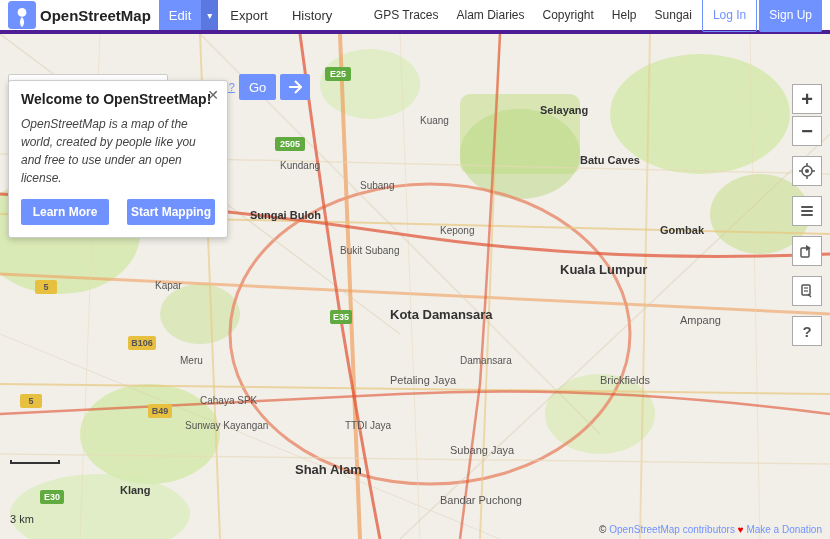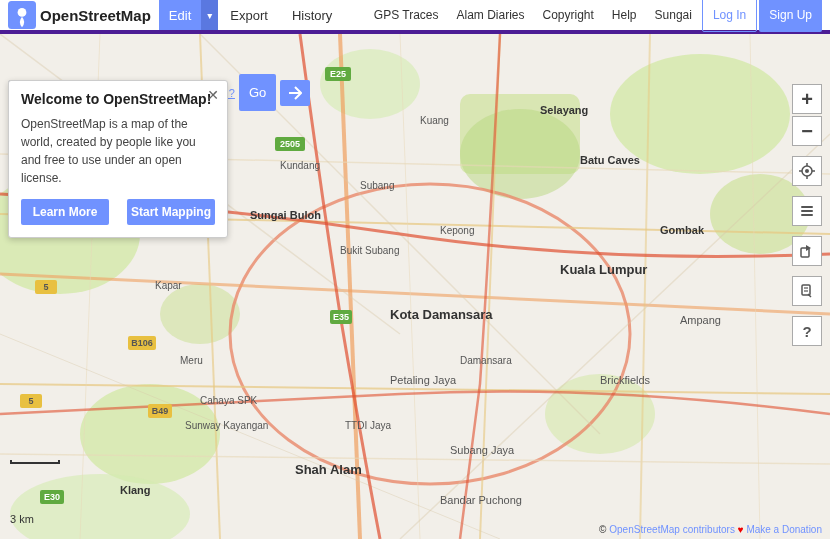--- a/index.html
+++ b/index.html
@@ -57,21 +57,21 @@
     #search-input {
       width: 160px; height: 26px; border: 1px solid #ccc; padding: 0 6px;
       font-size: 12px; border-radius: 2px;
     }
     #where-am-i {
       font-size: 11px; color: #7092FF; text-decoration: underline; cursor: pointer;
       white-space: nowrap;
     }
     #go-btn {
       background: #7092FF; color: #fff; border: none; padding: 3px 10px;
-      cursor: pointer; font-size: 13px; border-radius: 2px; height: 37px;
+      cursor: pointer; font-size: 13px; border-radius: 2px; height: 26px;
     }
     #directions-btn {
       background: #7092FF; color: #fff; border: none; padding: 3px 8px;
       cursor: pointer; font-size: 13px; border-radius: 2px; height: 26px;
       display: flex; align-items: center; justify-content: center;
     }
 
     
     #map-container {
       position: absolute; top: 34px; left: 0; width: 830px; height: 505px;
@@ -91,21 +91,21 @@
       box-shadow: 0 2px 6px rgba(0,0,0,0.2);
     }
     #welcome-close {
       position: absolute; top: 6px; right: 8px; cursor: pointer;
       font-size: 14px; color: #666; background: none; border: none;
     }
     #welcome-title {
       font-size: 14px; font-weight: bold; margin-bottom: 8px; color: #222;
     }
     #welcome-text {
-      font-size: 12px; color: #444; line-height: 1.5; margin-bottom: 12px;
+      font-size: 12px; color: #444; line-height: 1.5; margin-bottom: 12px; font-style: italic;
     }
     #welcome-actions {
       display: flex; gap: 18px; align-items: flex-end;
     }
     .welcome-btn {
       flex: 1; padding: 6px 0; font-size: 12px; cursor: pointer;
       border: none; border-radius: 2px; font-weight: bold;
     }
     .welcome-btn.learn {
       background: #7092FF; color: #fff;

